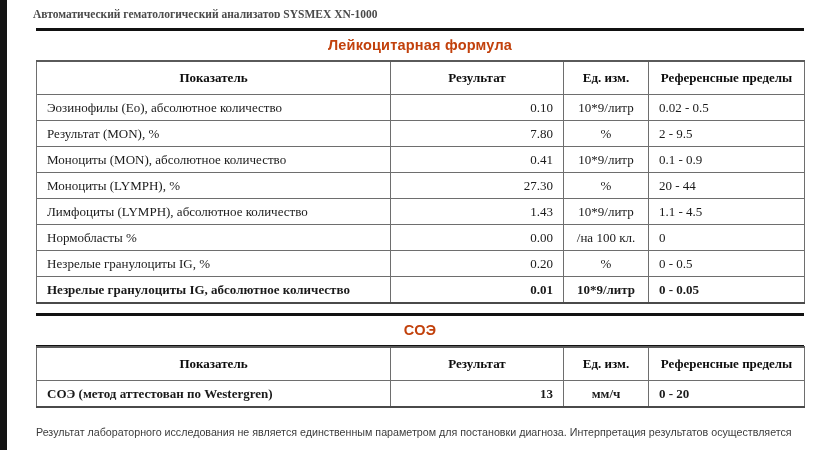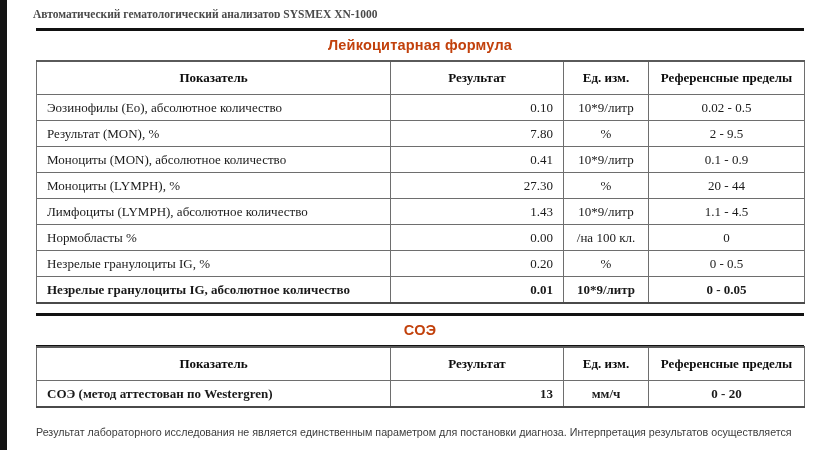--- a/index.html
+++ b/index.html
@@ -103,21 +103,21 @@
     font-size: 13px;
   }
   .col-name   { width: 354px; }
   .col-result { width: 173px; }
   .col-unit   { width: 85px;  }
   .col-ref    { width: 156px; }
 
   td.cell-name   { text-align: left;   }
   td.cell-result { text-align: right; }
   td.cell-unit   { text-align: center; font-size: 12px; }
-  td.cell-ref    { text-align: center; }
+  td.cell-ref    { }
 
   .results-table tbody tr:last-child td {
     border-bottom: 2px solid #4a4a4a;
     font-weight: bold;
   }
 
   
   .footer-note {
     position: absolute;
     left: 36px;

